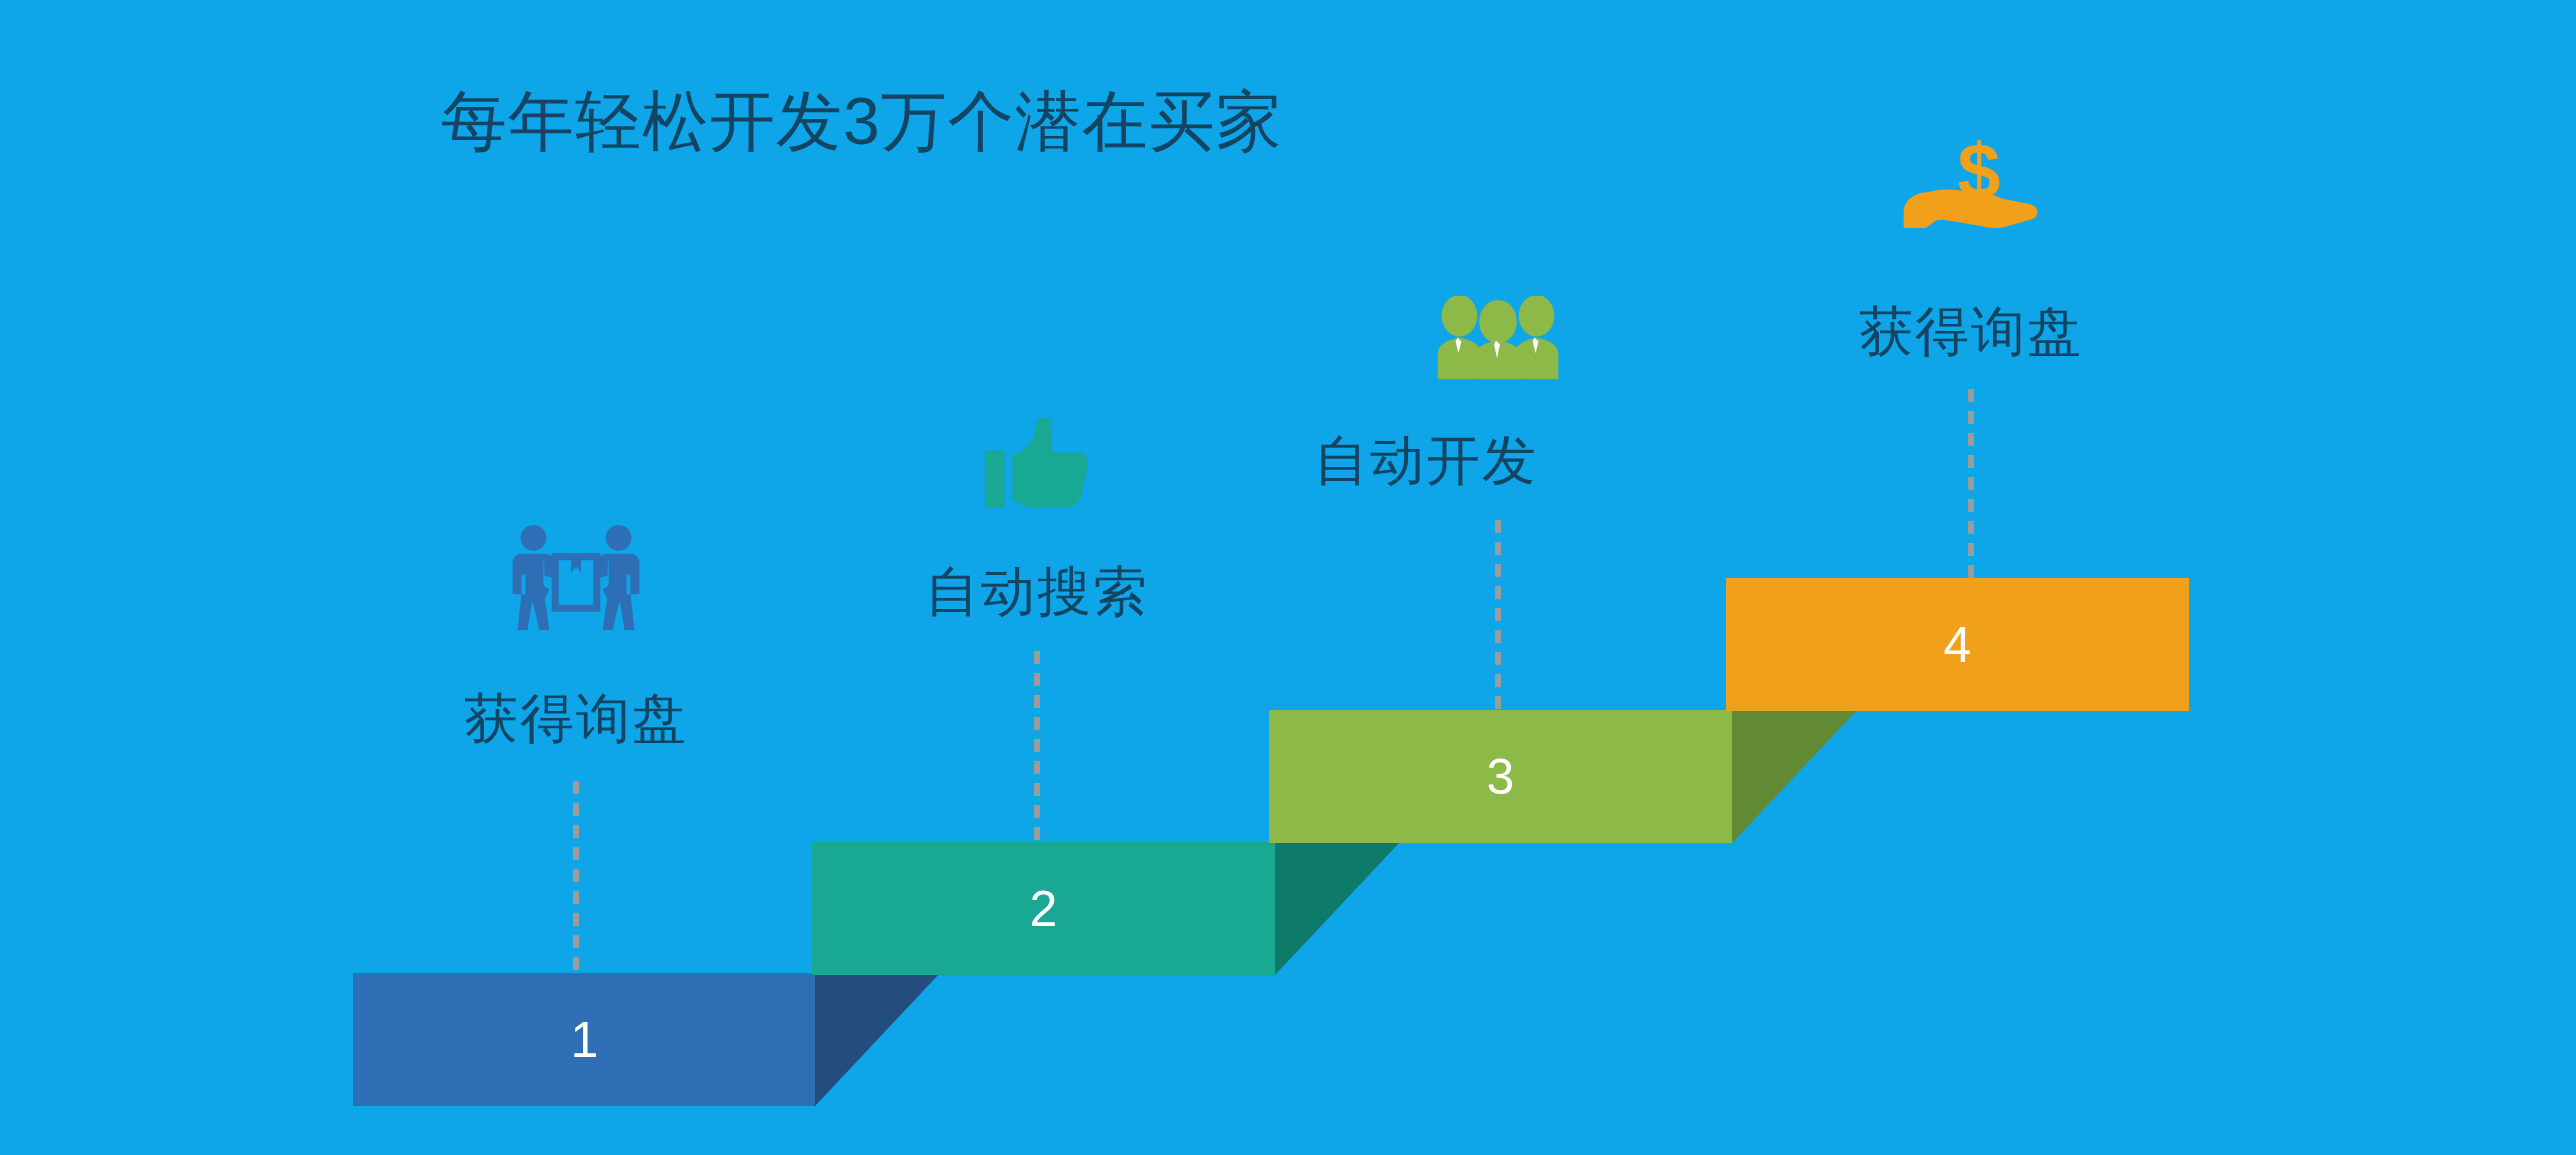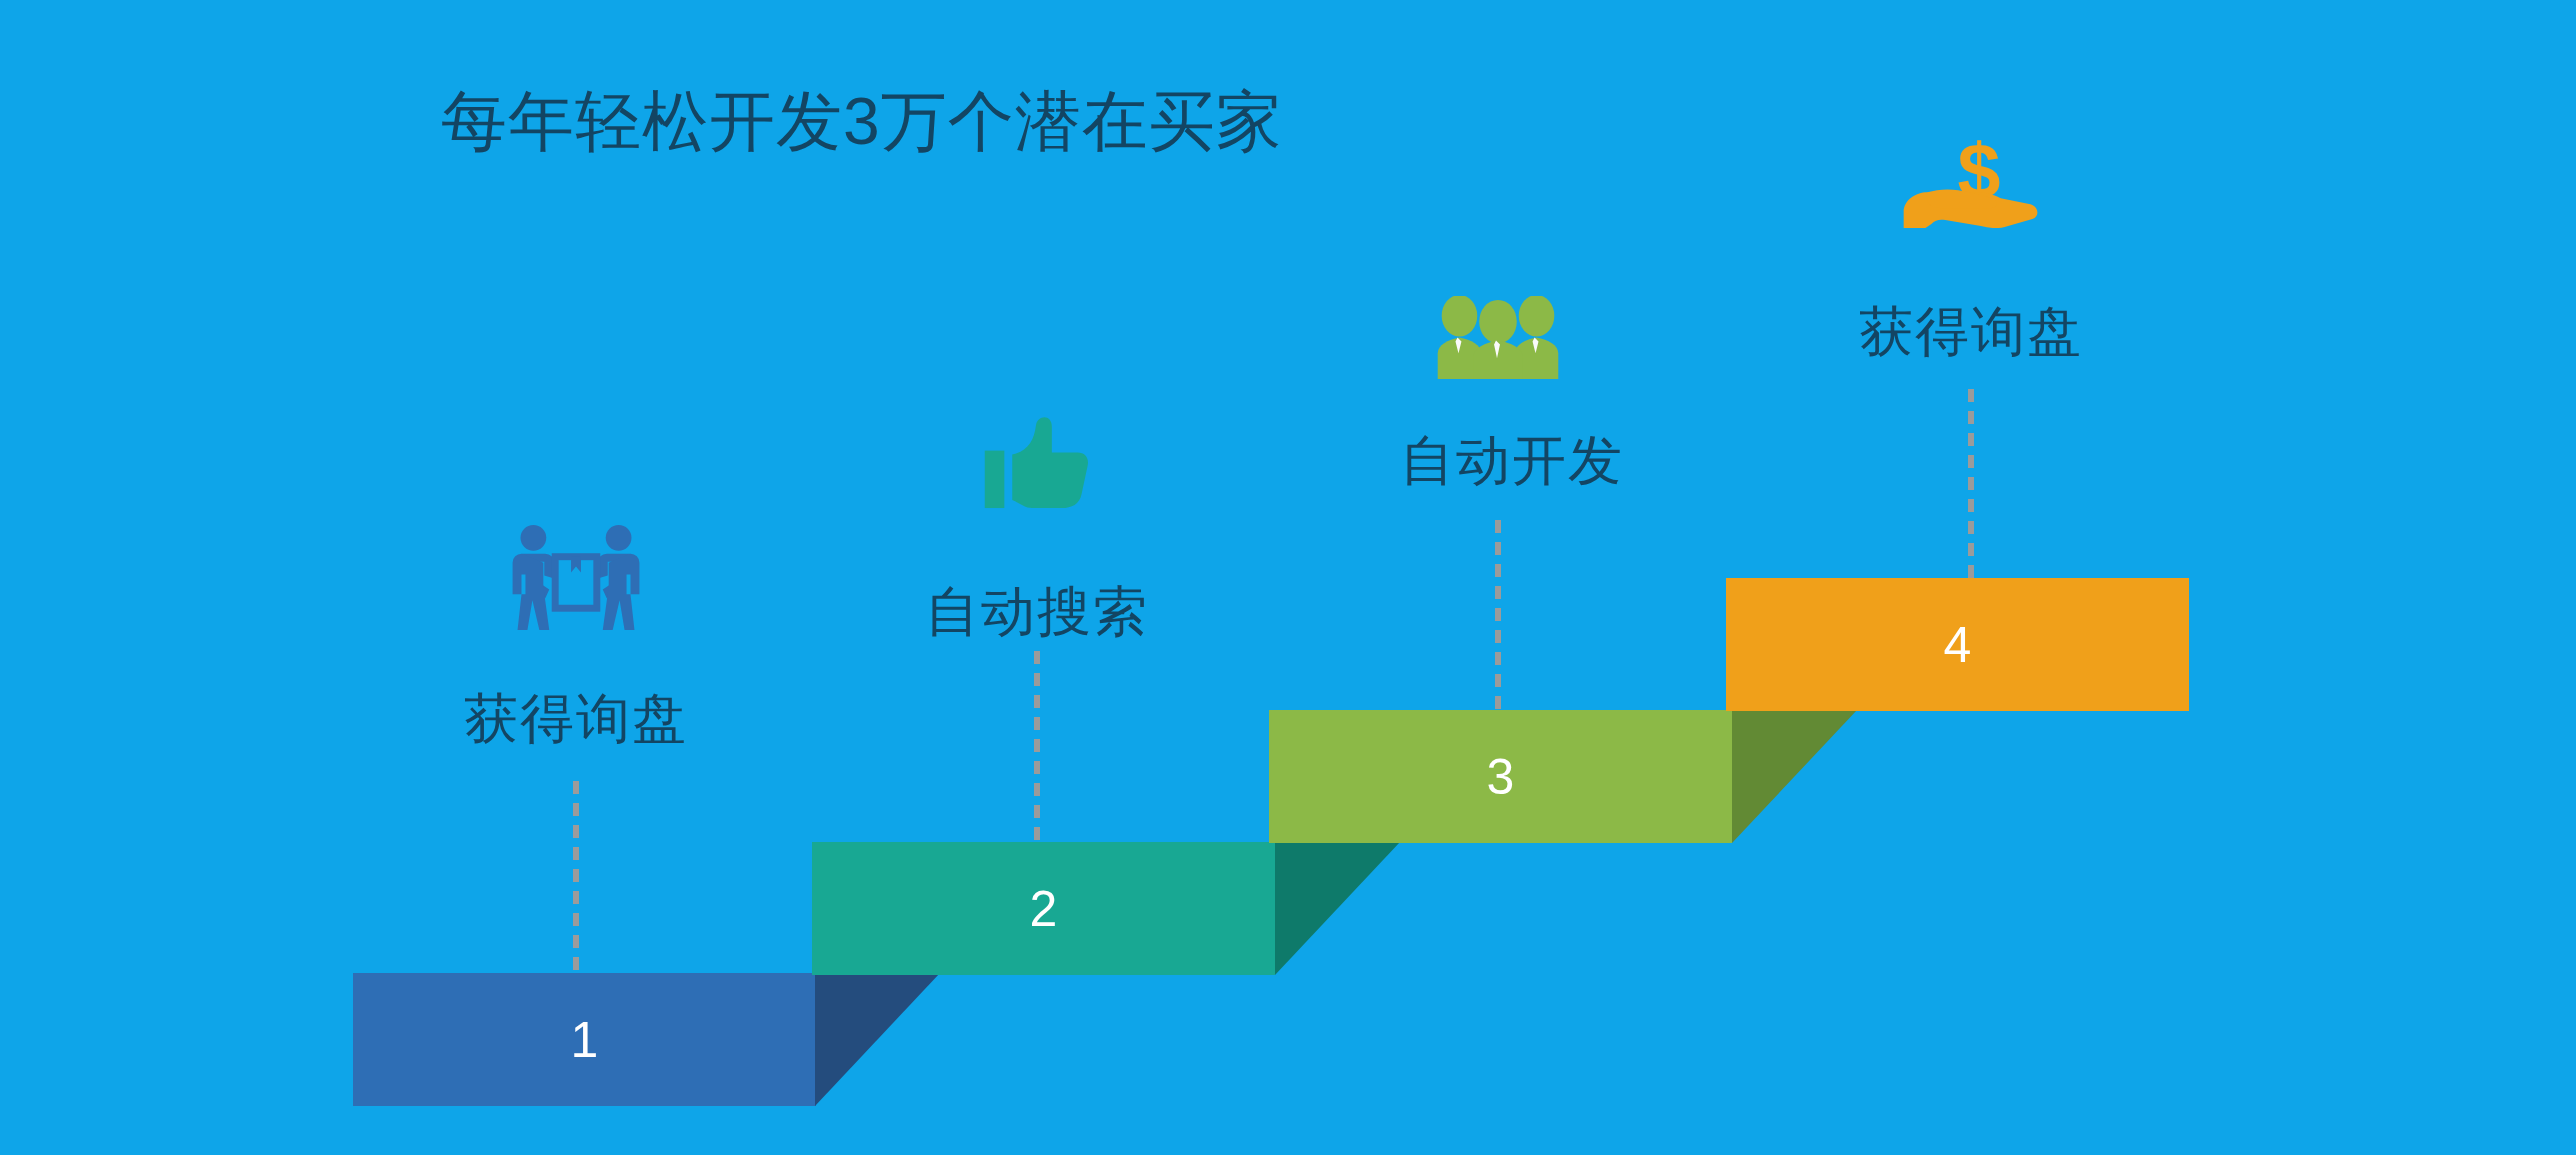--- a/index.html
+++ b/index.html
@@ -136,21 +136,21 @@
     <div class="icon" style="left:1037px; top:415px;">
       <svg width="105" height="95" viewBox="0 0 106 96" xmlns="http://www.w3.org/2000/svg">
         <g fill="#18A893">
           <rect x="0" y="36" width="20" height="58"></rect>
           <path d="M28 40 C44 36 50 26 52 10 C54 0 68 -1 68 12 L68 38 H94 C102 38 106 44 104 52
                    L98 80 C96 90 88 94 78 94 H48 C40 94 34 88 28 86 Z"></path>
         </g>
       </svg>
     </div>
 
-    <div class="caption" style="left:1037px; top:576px;">自动搜索</div>
+    <div class="caption" style="left:1037px; top:556px;">自动搜索</div>
 
     <div class="connector" style="left:1034px; top:651px; height:191px;"></div>
 
     <div class="block" style="left:812px; top:842px; background:#18A893;">
       <div class="num">2</div>
     </div>
 
     <div class="ramp" style="left:1275px; top:842px;">
       <svg width="125" height="133" viewBox="0 0 126 134" xmlns="http://www.w3.org/2000/svg">
         <polygon points="0,0 126,0 0,134" fill="#0E7A6A"></polygon>
@@ -174,21 +174,21 @@
           <path d="M40 84 V62 C40 53 52 47 65 45 C78 47 90 53 90 62 V84 Z"></path>
         </g>
         <g fill="#FAFAFA">
           <path d="M24 42 l4 4 -3 12 -3 -12 z"></path>
           <path d="M102 42 l4 4 -3 12 -3 -12 z"></path>
           <path d="M63 45 l4 4 -3 14 -3 -14 z"></path>
         </g>
       </svg>
     </div>
 
-    <div class="caption" style="left:1512px; top:425px;">自动开发</div>
+    <div class="caption" style="left:1426px; top:425px;">自动开发</div>
 
     <div class="connector" style="left:1495px; top:520px; height:190px;"></div>
 
     <div class="block" style="left:1269px; top:710px; background:#8CB947;">
       <div class="num">3</div>
     </div>
 
     <div class="ramp" style="left:1732px; top:710px;">
       <svg width="125" height="133" viewBox="0 0 126 134" xmlns="http://www.w3.org/2000/svg">
         <polygon points="0,0 126,0 0,134" fill="#628A34"></polygon>

